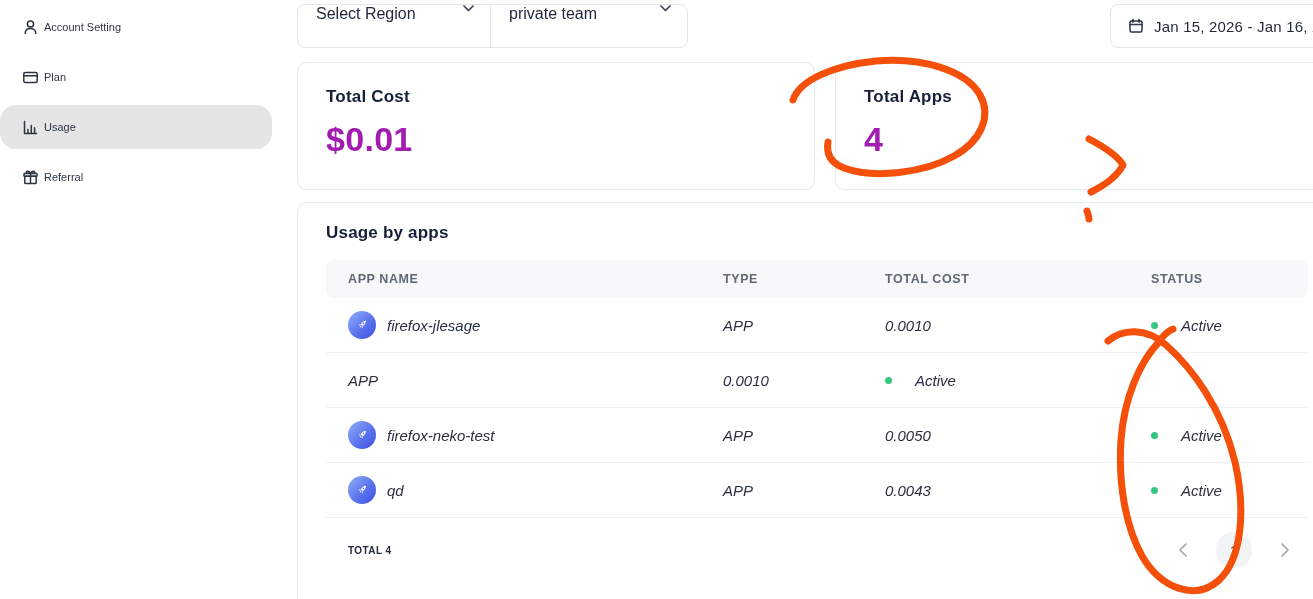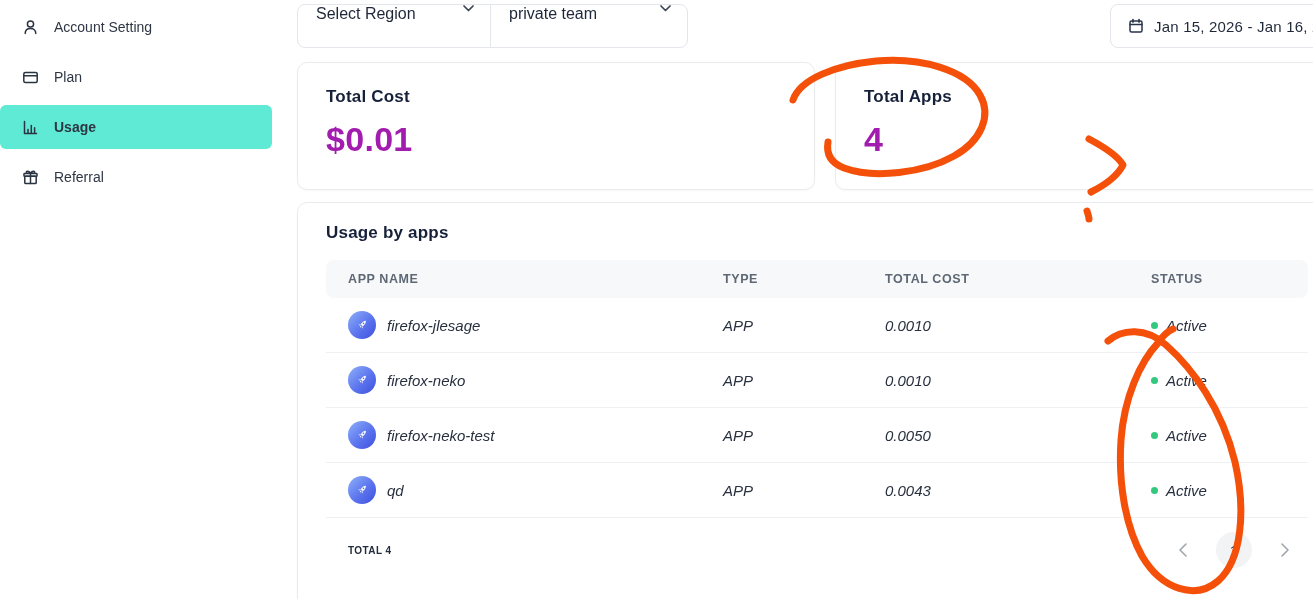--- a/index.html
+++ b/index.html
@@ -4,22 +4,22 @@
 <style>
   * { margin:0; padding:0; box-sizing:border-box; }
   html,body { width:1313px; height:599px; overflow:hidden; background:#fff;
               font-family:"Liberation Sans", sans-serif; }
   .app { position:relative; width:1313px; height:599px; background:#fff; overflow:hidden; }
 
   
   .sidebar { position:absolute; left:0; top:0; width:272px; height:599px; background:#fff; padding-top:5px; }
   .side-item { display:flex; align-items:center; height:44px; margin-bottom:6px;
                padding-left:22px; cursor:pointer; color:#2b3442; }
-  .side-item .lbl { font-size:14px; margin-left:15px; color:#2e3644; }
-  .side-item.active { background:#5eead4; border-radius:6px;font-weight:bold; }
+  .side-item .lbl { font-size:11px; margin-left:5px; color:#2e3644; }
+  .side-item.active { background:#e5e5e5; border-radius:16px; }
   .side-item svg { flex:0 0 auto; }
 
   
   .select-group { position:absolute; left:297px; top:4px; height:44px; display:flex;
                   border:1px solid #e3e6ea; border-radius:8px; background:#fff; }
   .select-btn { display:flex; align-items:flex-start; justify-content:space-between;
                 padding:0 16px 0 18px; background:transparent; border:none; cursor:pointer;
                 font-family:inherit; font-size:16px; color:#1e2739; }
   .select-btn:first-child { width:193px; border-right:1px solid #e3e6ea; }
   .select-btn:last-child { width:196px; }
@@ -48,21 +48,21 @@
 
   .tgrid { display:grid; grid-template-columns:375px 162px 266px 1fr; align-items:center; padding-left:22px; }
   .thead { margin-top:17px; height:38px; background:#f7f8f9; border-radius:8px; }
   .thead span { font-size:12.5px; font-weight:bold; color:#5e6875; letter-spacing:.6px; text-transform:uppercase; }
 
   .trow { height:55px; border-bottom:1px solid #eef0f3; font-size:15px; color:#28303f;font-style:italic; }
   .name-cell { display:flex; align-items:center; }
   .app-ic { width:28px; height:28px; border-radius:50%; flex:0 0 auto; margin-right:11px;
             background:linear-gradient(135deg,#8fb1f8 0%,#5b74ee 55%,#3f4fdd 100%);
             display:flex; align-items:center; justify-content:center; }
-  .status-cell { display:flex; align-items:center; }
+  .status-cell { display:flex; align-items:center;gap:15px; }
   .status-dot { width:7px; height:7px; border-radius:50%; background:#34c77e; margin-right:8px; }
 
   .tfoot { position:relative; height:64px; display:flex; align-items:center; padding-left:22px; }
   .total-lbl { font-size:10px; font-weight:bold; color:#222c3b; letter-spacing:.4px; }
   .pager { position:absolute; left:848px; top:0; height:64px; display:flex; align-items:center; gap:24px; }
   .page-btn { width:18px; height:18px; background:none; border:none; cursor:pointer; padding:0;
               display:flex; align-items:center; justify-content:center; }
   .page-num { width:36px; height:36px; border-radius:50%; background:#f2f3f4; border:none; cursor:pointer;
               font-family:inherit; font-size:15px; color:#1a2332; display:flex; align-items:center; justify-content:center; }
 
@@ -173,78 +173,64 @@
       </div>
       <span>APP</span>
       <span>0.0010</span>
       <span class="status-cell">
           <span class="status-dot" style="background: rgb(52, 199, 126);"></span>
           <span>Active</span>
         </span>
     </div>
 
     <div class="tgrid trow">
+      <span>APP</span>
+      <span>0.0010</span>
+      <span class="status-cell">
+          <span class="status-dot" style="background: rgb(52, 199, 126);"></span>
+          <span>Active</span>
+        </span>
+    </div>
+
+    <div class="tgrid trow">
       <div class="name-cell">
         <span class="app-ic">
             <svg width="16" height="16" viewBox="0 0 24 24">
               <g transform="rotate(42 12 12)" fill="#fff">
                 <path d="M12 3.2c2.1 2.3 3 5.4 2.1 9.3h-4.2c-.9-3.9 0-7 2.1-9.3z"></path>
                 <circle cx="12" cy="8.6" r="1.25" fill="#5b74ee"></circle>
                 <path d="M9.9 12.5L7.6 15.6l2.8-1z"></path>
                 <path d="M14.1 12.5l2.3 3.1-2.8-1z"></path>
                 <rect x="11.3" y="13.4" width="1.4" height="3.1" rx="0.7"></rect>
               </g>
             </svg>
           </span>
-        <span>firefox-neko</span>
-      </div>
-      <span>APP</span>
-      <span>0.0010</span>
+        <span>firefox-neko-test</span>
+      </div>
+      <span>APP</span>
+      <span>0.0050</span>
       <span class="status-cell">
           <span class="status-dot" style="background: rgb(52, 199, 126);"></span>
           <span>Active</span>
         </span>
     </div>
 
     <div class="tgrid trow">
       <div class="name-cell">
         <span class="app-ic">
             <svg width="16" height="16" viewBox="0 0 24 24">
               <g transform="rotate(42 12 12)" fill="#fff">
                 <path d="M12 3.2c2.1 2.3 3 5.4 2.1 9.3h-4.2c-.9-3.9 0-7 2.1-9.3z"></path>
                 <circle cx="12" cy="8.6" r="1.25" fill="#5b74ee"></circle>
                 <path d="M9.9 12.5L7.6 15.6l2.8-1z"></path>
                 <path d="M14.1 12.5l2.3 3.1-2.8-1z"></path>
                 <rect x="11.3" y="13.4" width="1.4" height="3.1" rx="0.7"></rect>
               </g>
             </svg>
           </span>
-        <span>firefox-neko-test</span>
-      </div>
-      <span>APP</span>
-      <span>0.0050</span>
-      <span class="status-cell">
-          <span class="status-dot" style="background: rgb(52, 199, 126);"></span>
-          <span>Active</span>
-        </span>
-    </div>
-
-    <div class="tgrid trow">
-      <div class="name-cell">
-        <span class="app-ic">
-            <svg width="16" height="16" viewBox="0 0 24 24">
-              <g transform="rotate(42 12 12)" fill="#fff">
-                <path d="M12 3.2c2.1 2.3 3 5.4 2.1 9.3h-4.2c-.9-3.9 0-7 2.1-9.3z"></path>
-                <circle cx="12" cy="8.6" r="1.25" fill="#5b74ee"></circle>
-                <path d="M9.9 12.5L7.6 15.6l2.8-1z"></path>
-                <path d="M14.1 12.5l2.3 3.1-2.8-1z"></path>
-                <rect x="11.3" y="13.4" width="1.4" height="3.1" rx="0.7"></rect>
-              </g>
-            </svg>
-          </span>
         <span>qd</span>
       </div>
       <span>APP</span>
       <span>0.0043</span>
       <span class="status-cell">
           <span class="status-dot" style="background: rgb(52, 199, 126);"></span>
           <span>Active</span>
         </span>
     </div>
 

